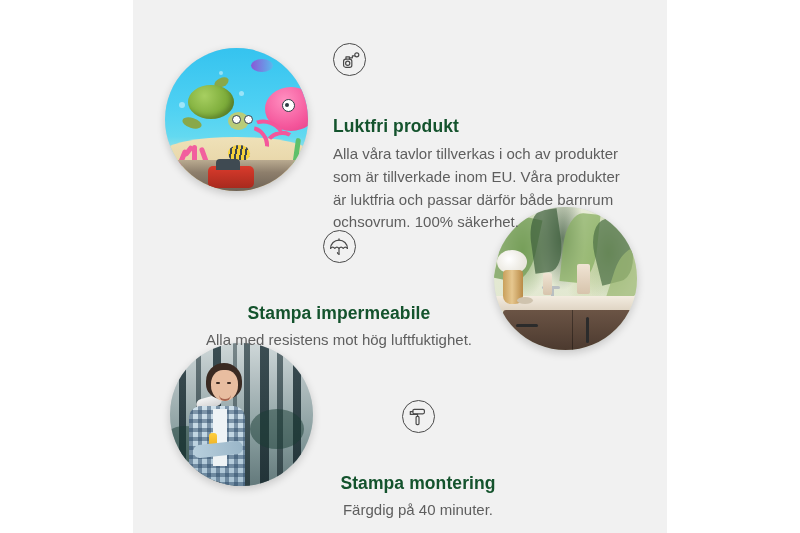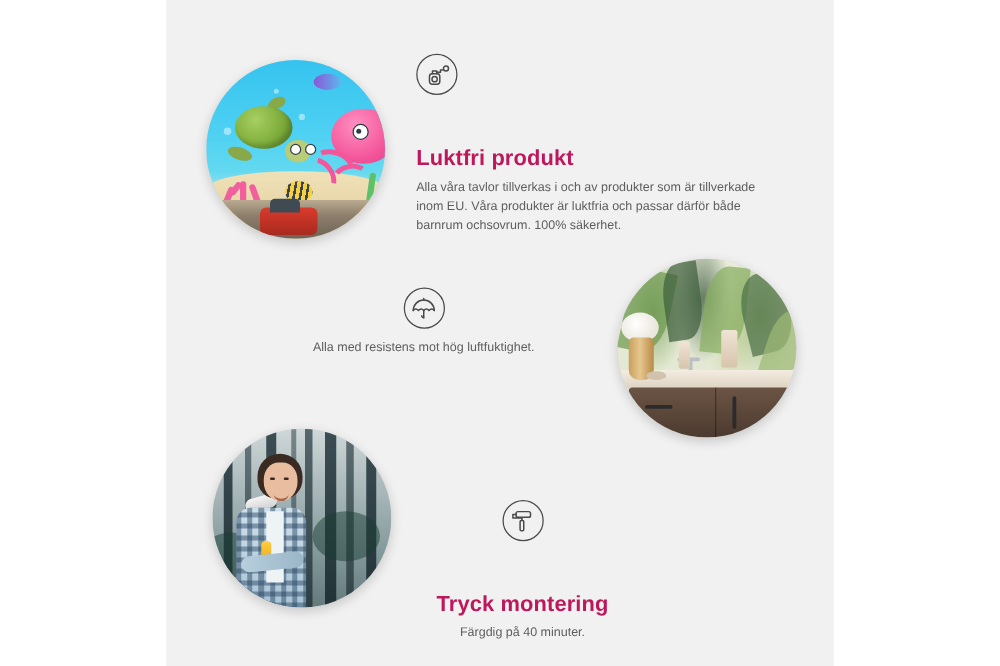--- a/index.html
+++ b/index.html
@@ -304,30 +304,30 @@
 
   .icon-circle {
     width: 33px; height: 33px;
     border: 1.6px solid #4a4a4a;
     border-radius: 50%;
     display: flex; align-items: center; justify-content: center;
     box-sizing: border-box;
   }
 
   .f-title {
-    color: #be185d;
+    color: #14532d;
     font-size: 17.5px;
     font-weight: bold;
     letter-spacing: .1px;
     white-space: nowrap;
     margin-top: 40px;
   }
   .f-desc {
     color: #5e5e5e;
-    font-size: 10px;
+    font-size: 15px;
     line-height: 1.52;
   }
 
   
   #feature-odor { left: 333px; top: 43px; width: 294px; }
   #feature-odor .icon-circle { margin-bottom: 9px; }
   #feature-odor .f-title { margin-bottom: 6px; }
 
   
   #feature-water { left: 196px; top: 230px; width: 286px; text-align: center; }
@@ -447,29 +447,30 @@
   <div class="feature" id="feature-water">
     <div class="icon-circle">
       <svg width="22" height="22" viewBox="0 0 24 24" fill="none" stroke="#4a4a4a" stroke-width="1.3" stroke-linecap="round" stroke-linejoin="round">
         <path d="M2.8 13.6a9.2 9.2 0 0 1 18.4 0"></path>
         <path d="M2.8 13.6c1.5-1.9 3.1-1.9 4.6 0 1.5-1.9 3.1-1.9 4.6 0 1.5-1.9 3.1-1.9 4.6 0 1.5-1.9 3.1-1.9 4.6 0"></path>
         <path d="M12 13.6v6.2"></path>
         <path d="M12 19.8a1.7 1.7 0 0 1-1.7-1.7"></path>
         <path d="M12 4.4V3"></path>
       </svg>
     </div>
+    <div class="f-title">Stampa impermeabile</div>
     <div class="f-desc">Alla med resistens mot hög luftfuktighet.</div>
   </div>
 
   <div class="feature" id="feature-mount">
     <div class="icon-circle">
       <svg width="22" height="22" viewBox="0 0 24 24" fill="none" stroke="#4a4a4a" stroke-width="1.3" stroke-linecap="round" stroke-linejoin="round">
         <rect x="6.4" y="3.6" width="12.6" height="4.9" rx="1.6"></rect>
         <path d="M6.4 6.05H3.6v3.1h7.9"></path>
         <path d="M11.5 9.15v2.2"></path>
         <rect x="9.9" y="11.35" width="3.2" height="8.9" rx="1.1"></rect>
       </svg>
     </div>
-    <div class="f-title">Tryck montering</div>
+    <div class="f-title">Stampa montering</div>
     <div class="f-desc">Färgdig på 40 minuter.</div>
   </div>
 
 </div>
 
 </body></html>

